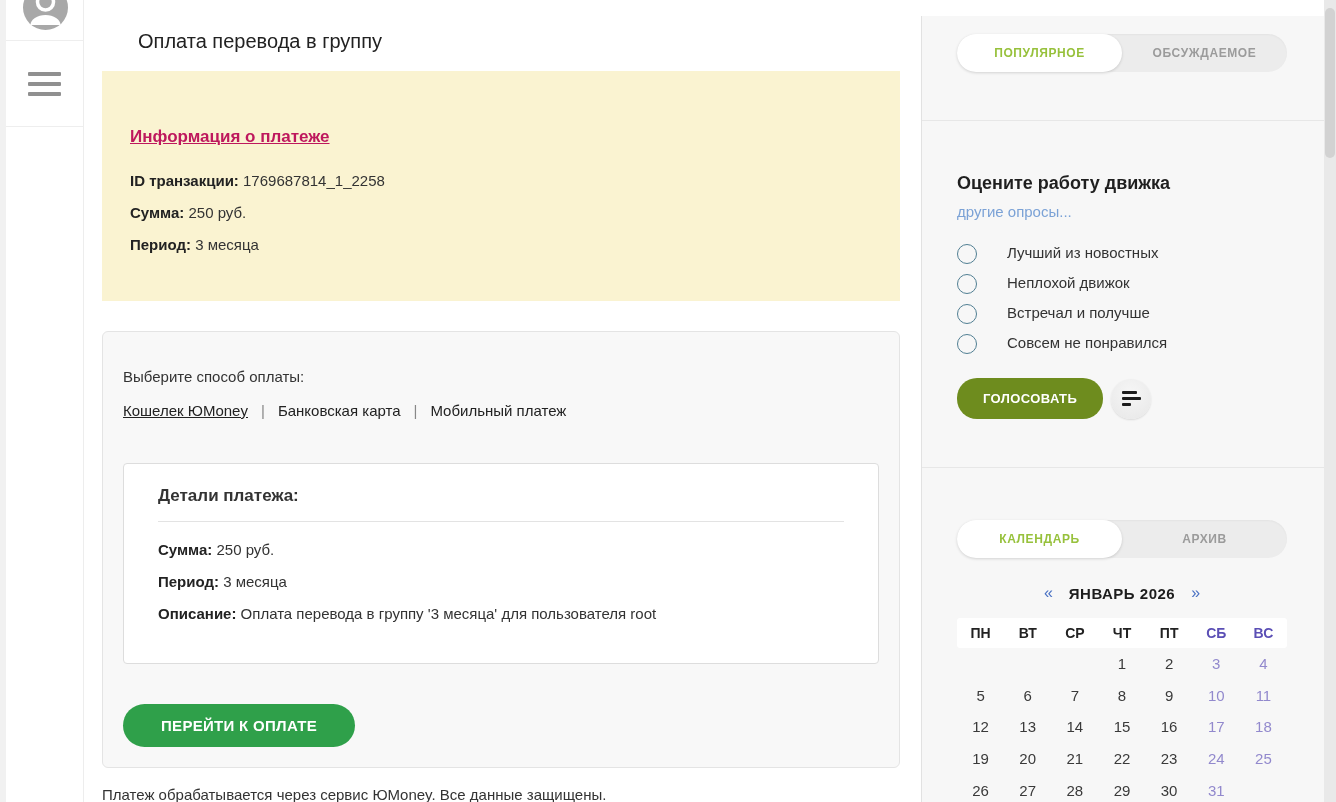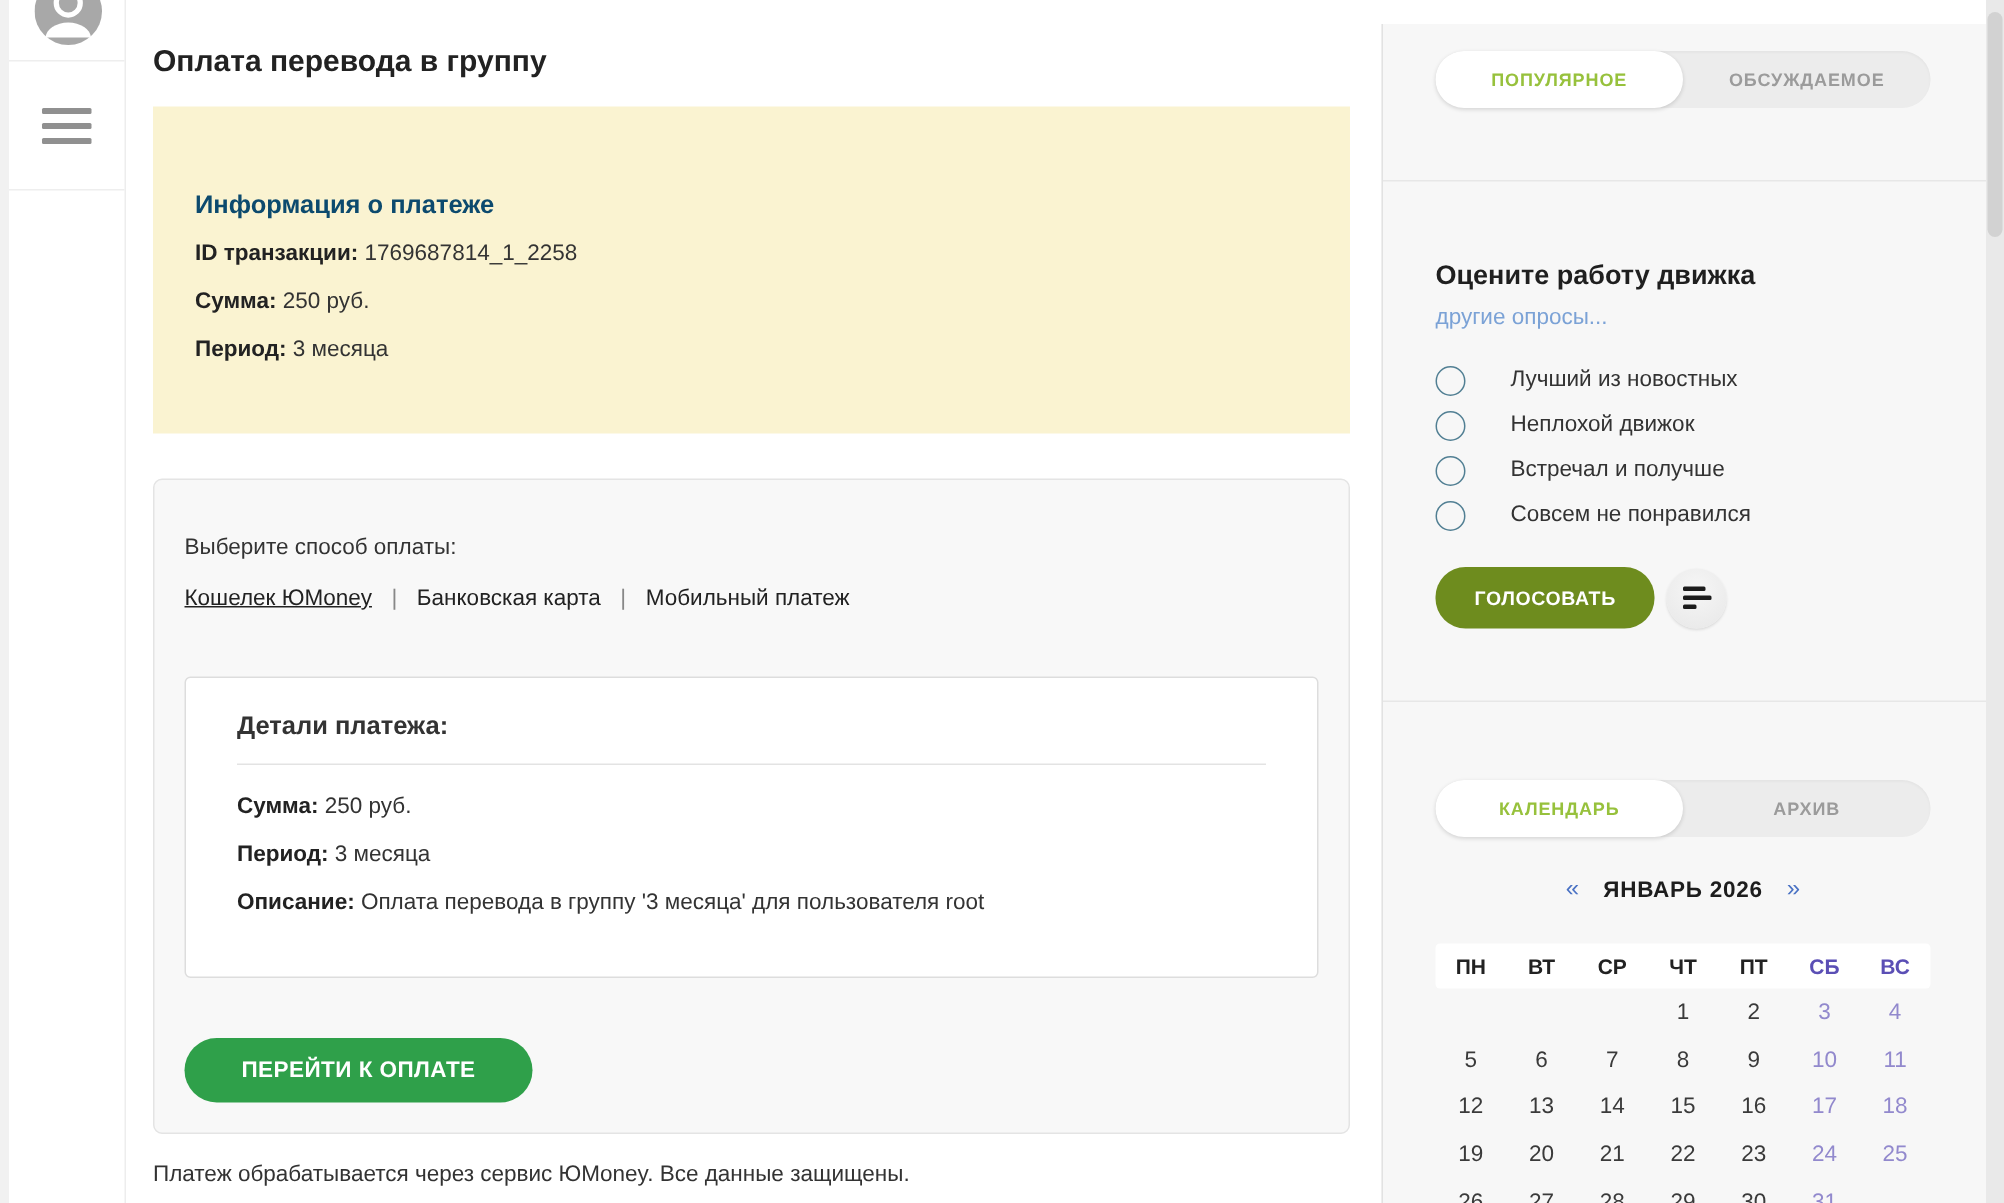--- a/index.html
+++ b/index.html
@@ -14,28 +14,28 @@
   .left-rail { position:absolute; left:6px; top:0; width:78px; height:802px; background:#fff; border-right:1px solid #ededed; }
   .rail-cell { border-bottom:1px solid #eeeeee; position:relative; }
   .rail-cell.avatar-cell { height:41px; overflow:hidden; }
   .rail-avatar { position:absolute; left:17px; top:-15px; width:45px; height:45px; }
   .rail-cell.menu-cell { height:86px; display:flex; align-items:center; justify-content:center; }
   .hamburger { display:flex; flex-direction:column; gap:6px; }
   .hamburger span { display:block; width:33px; height:4px; background:#909090; border-radius:1px; }
 
   
   .main { position:absolute; left:85px; top:0; width:836px; height:802px; background:#fff; padding-left:17px; }
-  .page-title { margin-top:30px; font-size:20px; font-weight:bold; color:#222; }
+  .page-title { margin-top:30px; font-size:20px; font-weight:normal; color:#222;margin-left:36px; }
 
   .info-box {
     margin-top:18px; width:798px;
     background:var(--info_box_yellow, #faf3d1);
     padding:56px 28px 33px;
   }
-  .info-box h2 { font-size:17px; font-weight:bold; color:#0c4a6e; margin-bottom:13px; }
+  .info-box h2 { font-size:17px; font-weight:bold; color:#be185d; margin-bottom:25px;text-decoration:underline; }
   .field-row { font-size:15px; color:#333; margin-bottom:15px; line-height:17px; }
   .field-row b { color:#222; }
   .info-note { font-size:15px; color:#333; margin-top:17px; }
 
   .method-box {
     margin-top:30px; width:798px;
     background:#f8f8f8; border:1px solid #e4e4e4; border-radius:6px;
     padding:36px 20px 20px;
   }
   .method-prompt { font-size:15px; color:#333; }
@@ -97,21 +97,21 @@
   .results-button i:nth-child(1){ width:15px; }
   .results-button i:nth-child(2){ width:19px; }
   .results-button i:nth-child(3){ width:9px; }
 
   .section-calendar { border-bottom:none; }
   .section-calendar .tab-pill { margin-top:52px; }
   .cal-nav { margin-top:26px; display:flex; justify-content:center; align-items:center; gap:16px; }
   .cal-arrow { font-size:16px; color:var(--nav_arrow_blue, #4a72c4); cursor:pointer; }
   .cal-month { font-size:15px; font-weight:bold; letter-spacing:.5px; color:#1d1d1d; }
   .cal-dayrow {
-    margin-top:27px; height:30px; background:#fff; border-radius:3px;
+    margin-top:16px; height:30px; background:#fff; border-radius:3px;
     display:grid; grid-template-columns:repeat(7,1fr); align-items:center;
   }
   .cal-dayrow span { text-align:center; font-size:14px; font-weight:bold; color:#222; }
   .cal-dayrow span.weekend { color:var(--weekend_header_purple, #5b4fb5); }
   .cal-grid { display:grid; grid-template-columns:repeat(7,1fr); }
   .cal-cell { height:31.6px; display:flex; align-items:center; justify-content:center; font-size:15px; color:#3a3a3a; }
   .cal-cell.weekend { color:var(--weekend_date_purple, #9289cd); }
 
   
   .scrollbar-track { position:absolute; right:0; top:0; width:12px; height:802px; background:#e9e9e9; }

